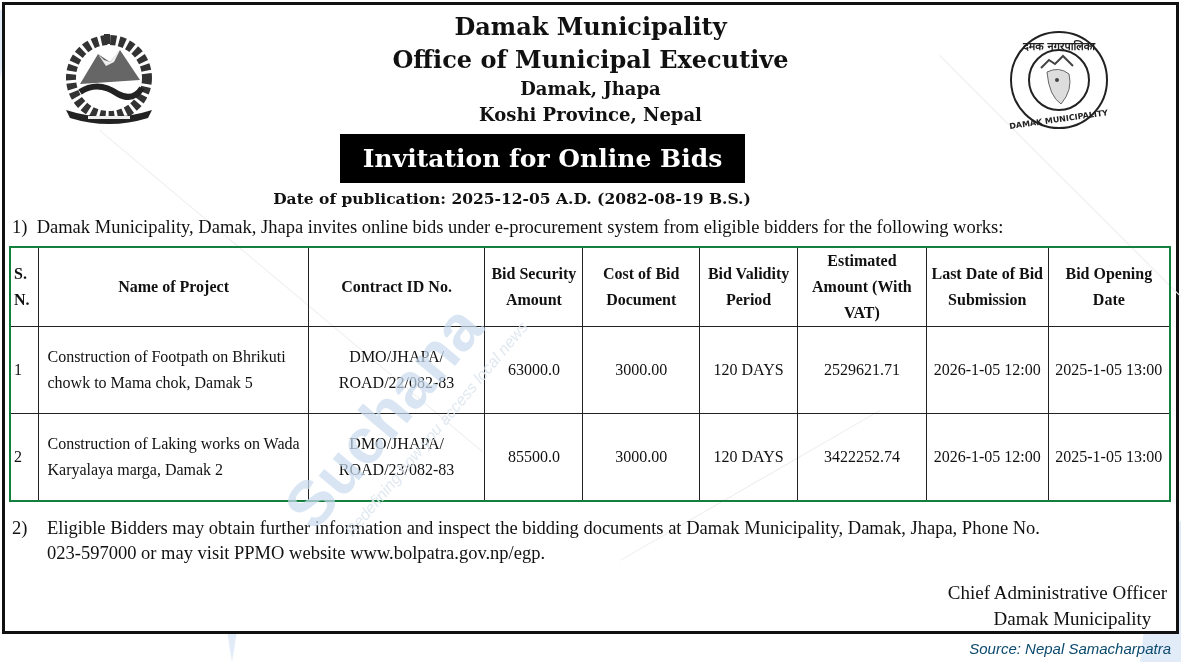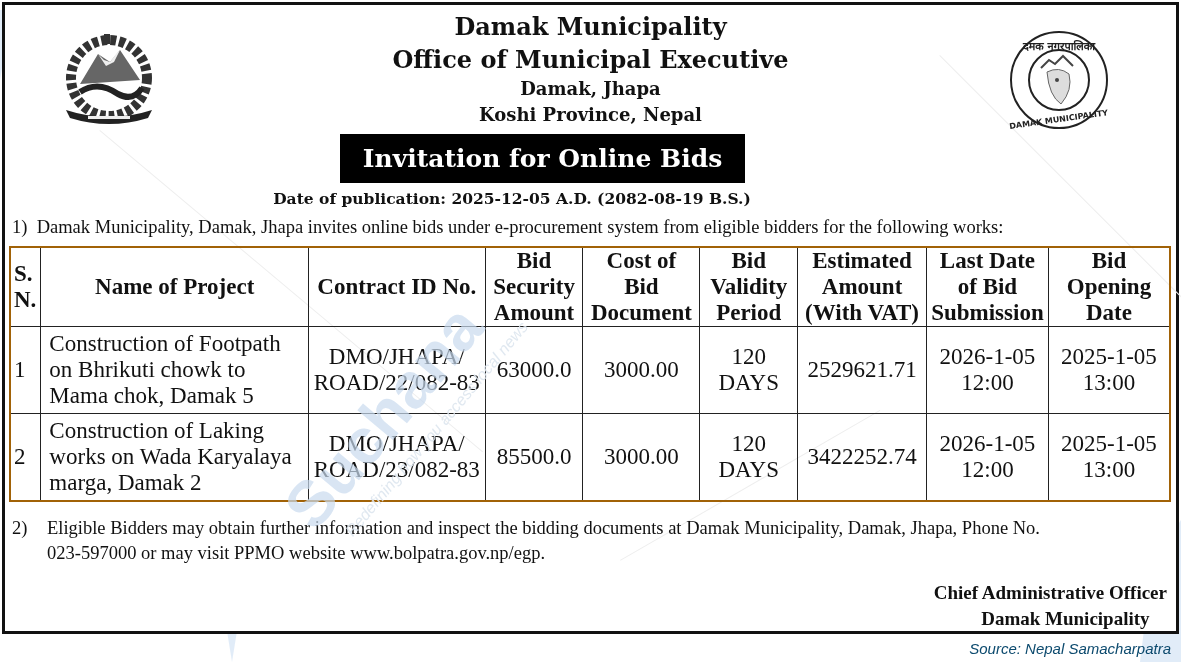--- a/index.html
+++ b/index.html
@@ -17,27 +17,27 @@
   .h2 { top:45px; font-size:24px; }
   .h3 { top:78px; font-size:18px; }
   .h4 { top:104px; font-size:18px; }
   .banner { position:absolute; left:340px; top:134px; width:405px; height:49px; background:#000; color:#fff; font-family:"DejaVu Serif", serif; font-weight:bold; font-size:25px; display:flex; align-items:center; justify-content:center; }
   .pubdate { position:absolute; left:0; width:1024px; top:189px; text-align:center; font-family:"DejaVu Serif", serif; font-weight:bold; font-size:15.5px; }
   .para { position:absolute; font-size:18.5px; line-height:25px; white-space:nowrap; }
   .p1 { left:12px; top:215px; }
   .p2 { left:12px; top:516px; }
   .p2 .num { display:inline-block; width:35px; }
   .p2 .line2 { padding-left:35px; }
-  table.bids { position:absolute; left:9px; top:246px; width:1162px; border-collapse:collapse; border:2px solid #a16207; font-size:23px; }
+  table.bids { position:absolute; left:9px; top:246px; width:1162px; border-collapse:collapse; border:2px solid #15803d; font-size:16px; }
   table.bids th, table.bids td { border:1px solid #222; text-align:center; vertical-align:middle; padding:0 4px; line-height:26px; }
   table.bids th { font-weight:bold; height:78px; }
   table.bids td { height:86px; }
   table.bids td.name { text-align:left; padding-left:8px; }
   table.bids th.sn, table.bids td.sn { text-align:left; padding-left:3px; }
-  .sign { position:absolute; right:14px; top:580px; font-weight:bold; font-size:19px; text-align:center; line-height:26px; }
+  .sign { position:absolute; right:14px; top:580px; font-weight:normal; font-size:19px; text-align:center; line-height:26px; }
   .sign div { white-space:nowrap; }
   .sign .l2 { padding-left:30px; }
   .source { position:absolute; right:10px; top:640px; font-family:"Liberation Sans", sans-serif; font-style:italic; font-size:15px; color:#0c4a6e; }
 </style>
 </head>
 <body>
 
 <div class="wm wm-shard" style="left:0;top:10px;width:12px;height:70px;clip-path:polygon(0 0,100% 0,0 100%);"></div>
 <div class="wm wm-shard" style="left:872px;top:5px;width:30px;height:95px;clip-path:polygon(0 0,100% 10%,40% 100%);"></div>
 <div class="wm wm-shard" style="left:1140px;top:520px;width:41px;height:142px;clip-path:polygon(100% 0,100% 100%,0 100%,30% 30%);"></div>

